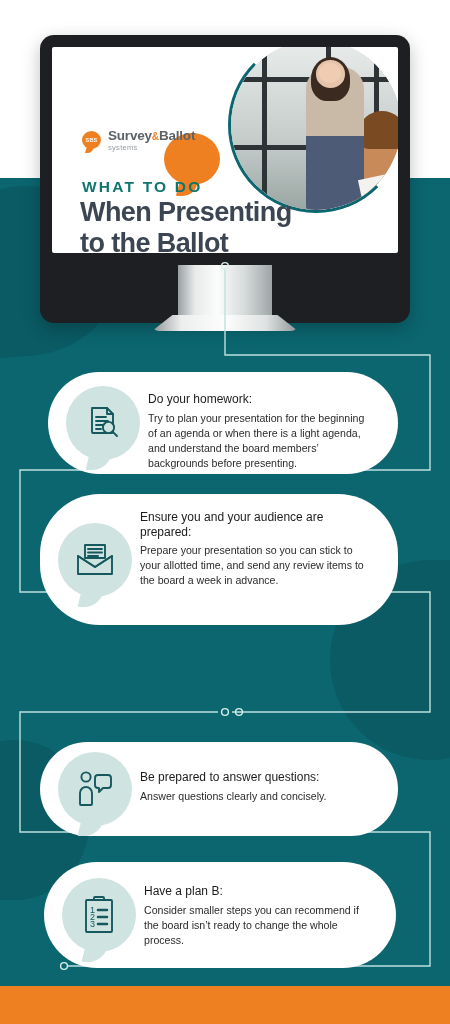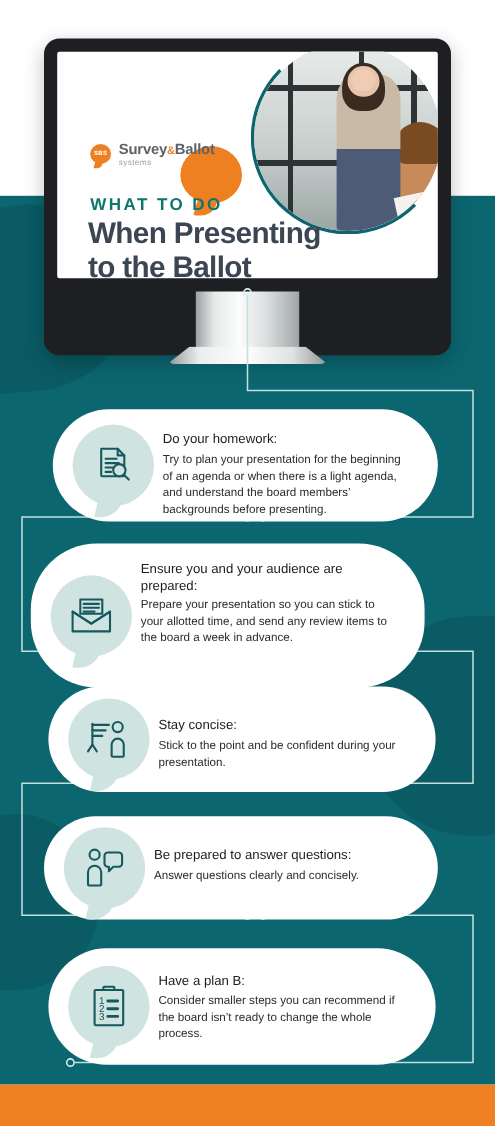--- a/index.html
+++ b/index.html
@@ -87,21 +87,21 @@
      width:74px;height:74px;background:#cfe3e0;border-radius:50%;
      display:flex;align-items:center;justify-content:center;}
   .card .icon-bubble:after{content:"";position:absolute;left:22px;bottom:-10px;width:22px;height:20px;
      background:#cfe3e0;border-radius:0 0 70% 8%;transform:skewX(-14deg);}
   .card .icon-bubble svg{position:relative;z-index:2;}
   .card .body{position:absolute;left:100px;right:22px;}
   .card .h{font-size:12px;color:#1c1c1c;line-height:1.22;margin:0 0 4px 0;font-weight:400;}
   .card .p{font-size:10.6px;color:#2b2b2b;line-height:1.42;margin:0;}
 
   .c1{left:48px;top:372px;width:350px;height:102px;}
-  .c2{left:28px;top:494px;width:358px;height:131px;}
+  .c2{left:40px;top:494px;width:358px;height:131px;}
   .c3{left:44px;top:624px;width:352px;height:96px;}
   .c4{left:40px;top:742px;width:358px;height:94px;}
   .c5{left:44px;top:862px;width:352px;height:106px;}
 
   .c1 .body{top:20px;}
   .c2 .body{top:16px;}
   .c3 .body{top:28px;}
   .c4 .body{top:28px;}
   .c5 .body{top:22px;}
 </style>
@@ -200,35 +200,20 @@
         <path d="M4 15 L21 26 L38 15 L38 33 H4 Z" fill="#cfe3e0"></path>
         <path d="M4 15 L21 26 L38 15"></path>
       </svg>
     </div>
     <div class="body">
       <p class="h">Ensure you and your audience are prepared:</p>
       <p class="p">Prepare your presentation so you can stick to your allotted time, and send any review items to the board a week in advance.</p>
     </div>
   </div>
 
-  <div class="card c3">
-    <div class="icon-bubble">
-      <svg width="42" height="40" viewBox="0 0 42 40" fill="none" stroke="#15595f" stroke-width="1.9" stroke-linecap="round" stroke-linejoin="round">
-        <path d="M6 6 v19"></path>
-        <path d="M6 7 h15 M6 12 h12 M6 17 h9"></path>
-        <path d="M6 25 l-4 6 M6 25 l4 6"></path>
-        <circle cx="29" cy="9" r="4.6"></circle>
-        <path d="M23.5 35 v-10 a5.5 5.5 0 0 1 11 0 v10 a1 1 0 0 1 -1 1 h-9 a1 1 0 0 1 -1 -1 z"></path>
-      </svg>
-    </div>
-    <div class="body">
-      <p class="h">Stay concise:</p>
-      <p class="p">Stick to the point and be confident during your presentation.</p>
-    </div>
-  </div>
 
   <div class="card c4">
     <div class="icon-bubble">
       <svg width="42" height="40" viewBox="0 0 42 40" fill="none" stroke="#15595f" stroke-width="1.9" stroke-linecap="round" stroke-linejoin="round">
         <circle cx="12" cy="8" r="4.6"></circle>
         <path d="M6 35 v-11 a6 6 0 0 1 12 0 v11 a1 1 0 0 1 -1 1 H7 a1 1 0 0 1 -1 -1 z"></path>
         <path d="M24 6 h10 a3 3 0 0 1 3 3 v7 a3 3 0 0 1 -3 3 h-5 l-4 4 v-4 h-1 a3 3 0 0 1 -3 -3 v-7 a3 3 0 0 1 3 -3 z"></path>
       </svg>
     </div>
     <div class="body">

